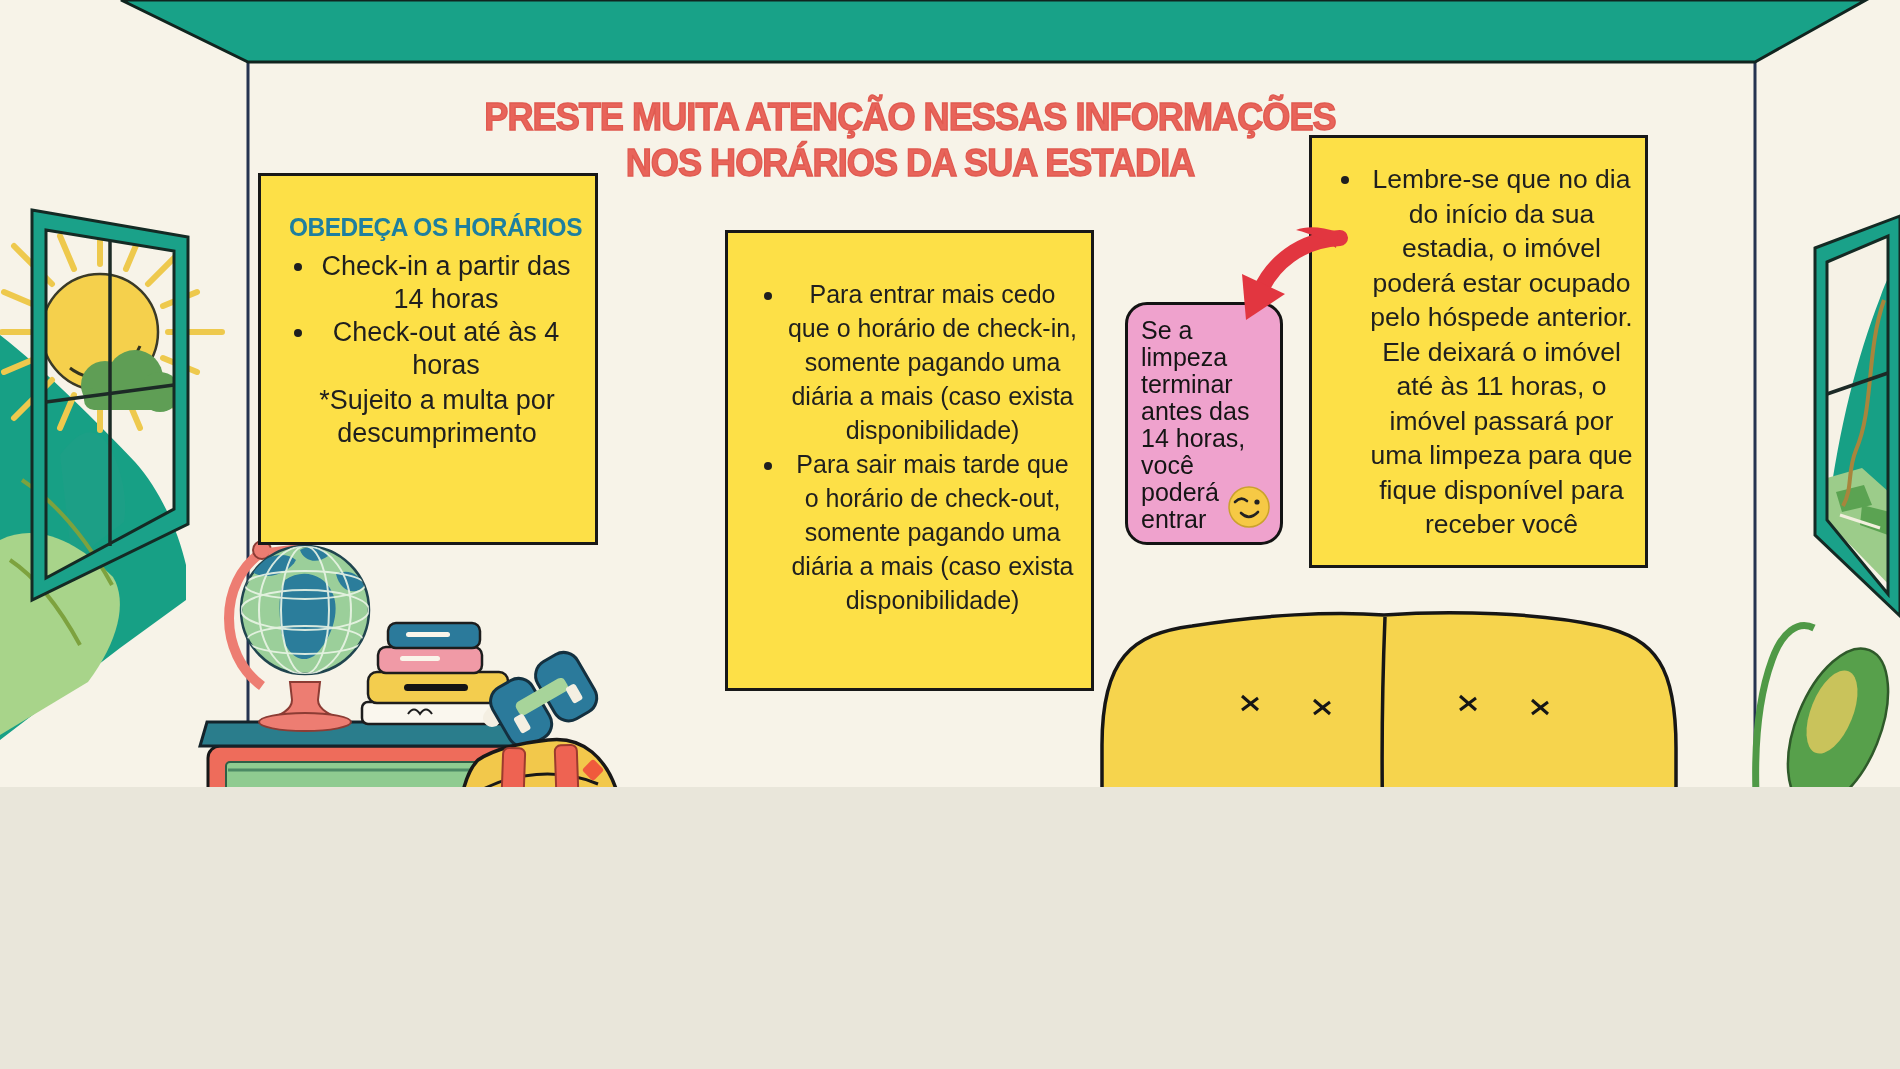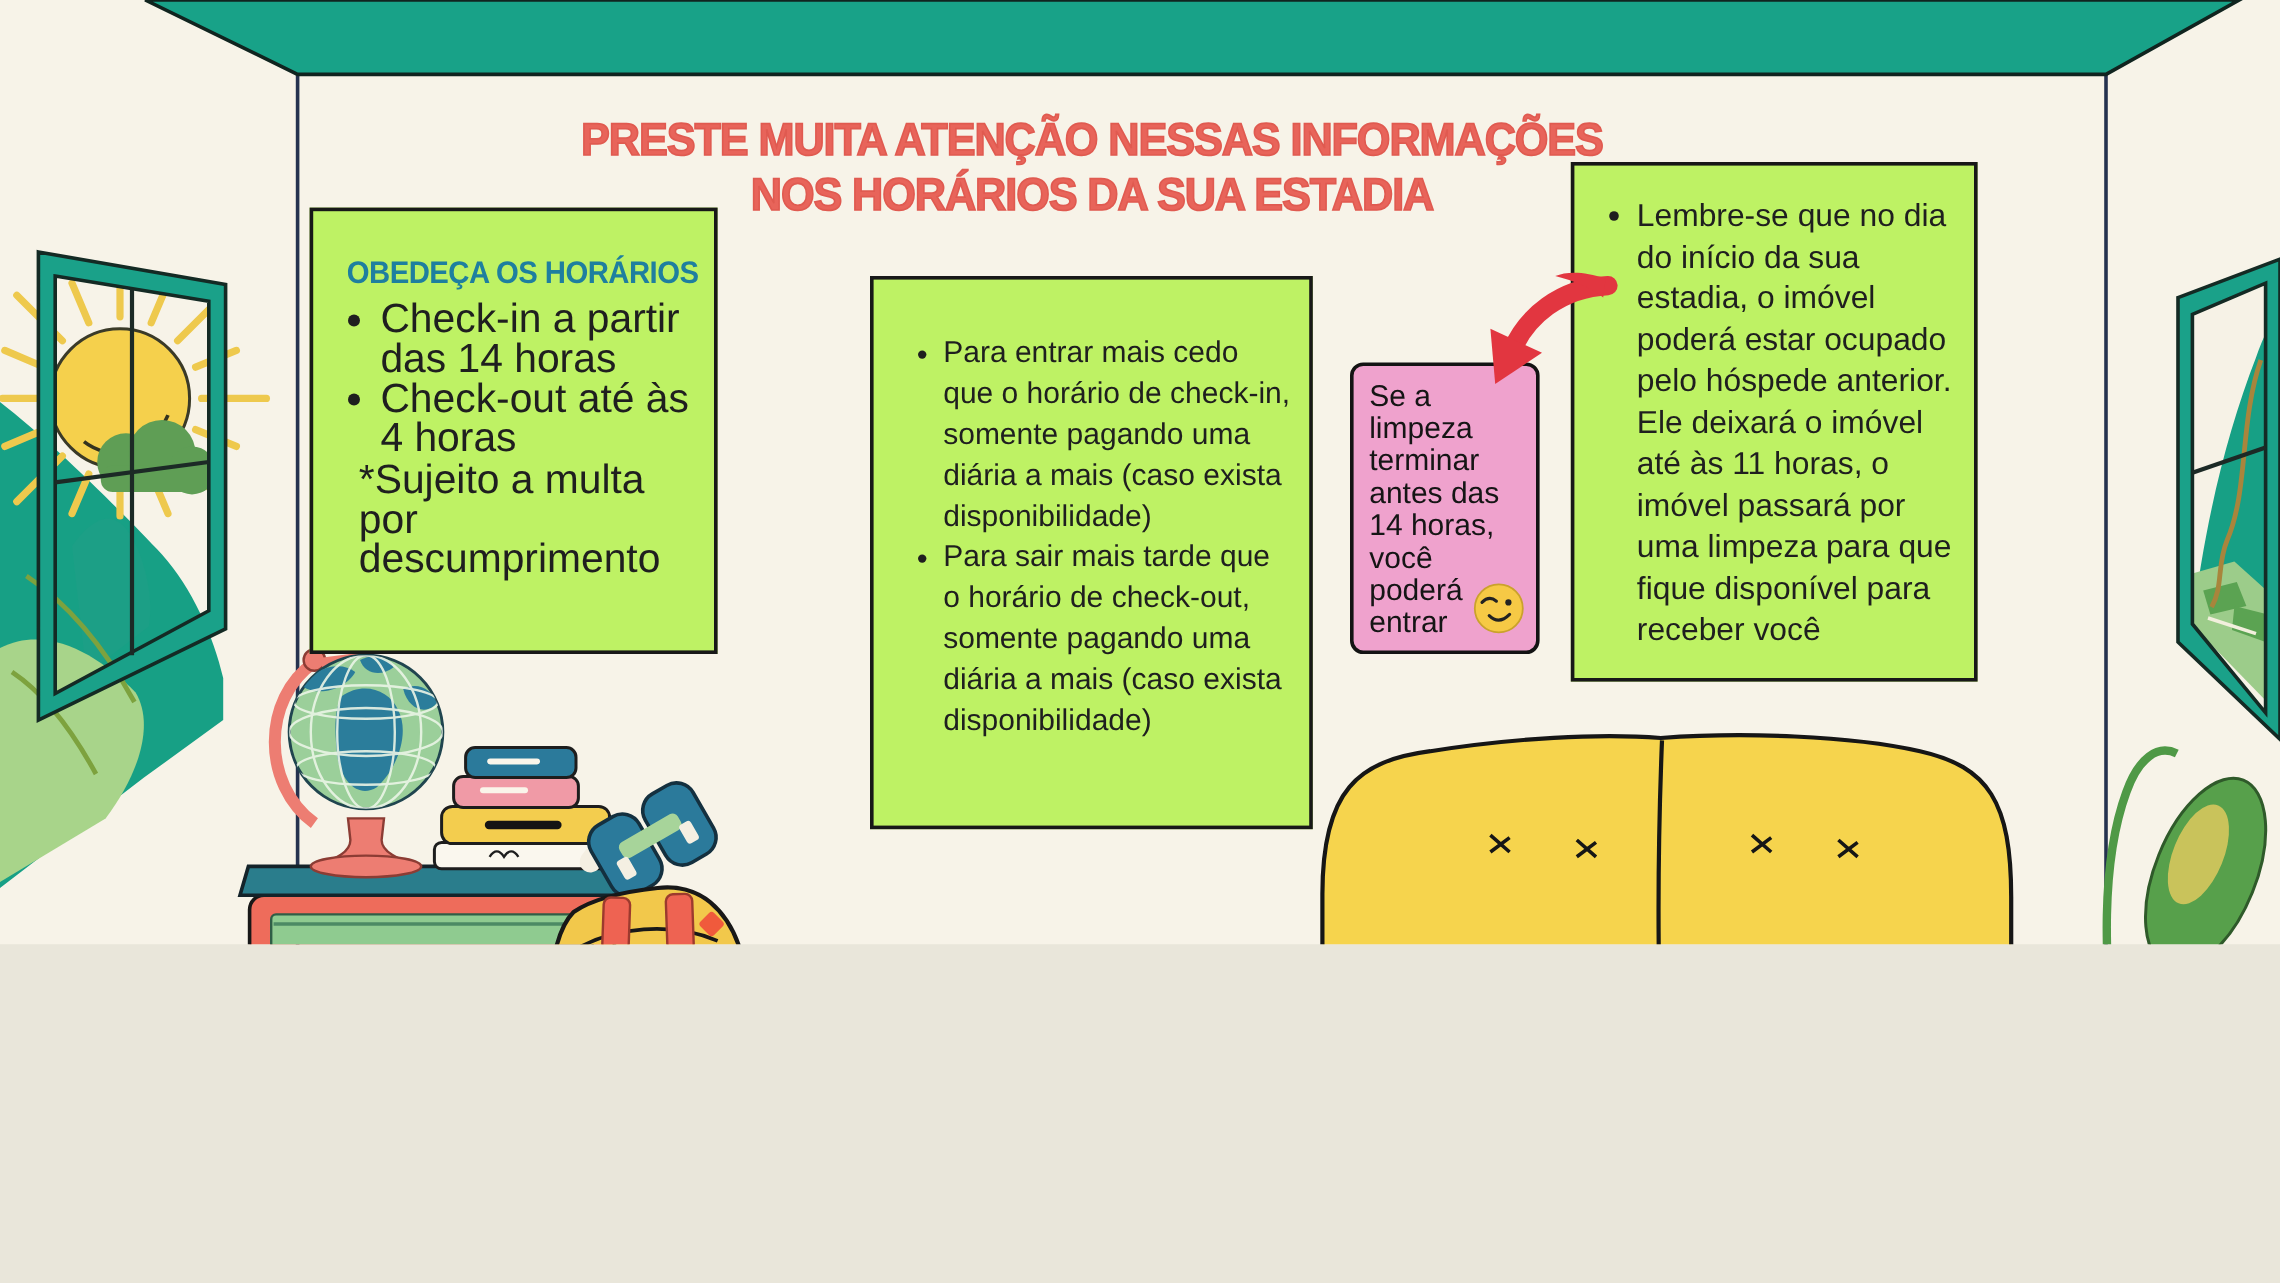--- a/index.html
+++ b/index.html
@@ -7,46 +7,47 @@
     position:relative;width:1900px;height:787px;overflow:hidden;
     background:#f7f3e8;
     font-family:"Liberation Sans", sans-serif;
     color:#1f1f1f;
   }
   #scene, #arrow-layer{position:absolute;left:0;top:0;width:1900px;height:1069px;}
   #arrow-layer{pointer-events:none;z-index:6;}
 
   .txt-box{
     position:absolute;z-index:4;
-    background:#bef264;
+    background:#fde047;
     border:3.5px solid #181818;
     box-sizing:border-box;
+    text-align:center;
   }
   #title{
     position:absolute;z-index:4;left:410px;top:94px;width:1000px;
     text-align:center;color:#e8645a;font-weight:700;
     font-size:38px;line-height:46px;letter-spacing:-1px;
     transform:scaleX(.95);transform-origin:center top;
     -webkit-text-stroke:1.4px #e05a50;
   }
   #schedule-box{left:258px;top:173px;width:340px;height:372px;padding:30px 20px 0 26px;}
   #schedule-box h2{
     margin:6px 0 8px 2px;font-size:26px;line-height:30px;color:#1e7f9f;
     letter-spacing:-.5px;transform:scaleX(.94);transform-origin:left center;
     white-space:nowrap;font-weight:700;
   }
   .txt-box ul{margin:0;padding:0 0 0 30px;list-style:disc;}
   .txt-box li{margin:0;padding:0;}
-  #schedule-box ul, #schedule-box .note{font-size:34px;line-height:33px;}
+  #schedule-box ul, #schedule-box .note{font-size:27px;line-height:33px;}
   #schedule-box .note{margin:2px 0 0 12px;}
   #extra-box{left:725px;top:230px;width:369px;height:461px;padding:44px 12px 0 28px;font-size:25px;line-height:34px;}
   #reminder-box{left:1309px;top:135px;width:339px;height:433px;padding:24px 6px 0 22px;font-size:26.5px;line-height:34.5px;}
   #cleaning-bubble{
     position:absolute;z-index:4;left:1125px;top:302px;width:158px;height:243px;
-    background:#efa2cd;border:3.5px solid #131313;border-radius:11px;
+    background:#efa2cd;border:3.5px solid #131313;border-radius:22px;
     box-sizing:border-box;padding:12px 10px 16px 13px;
     font-size:25px;line-height:27px;color:#151515;
   }
   #cleaning-bubble .face{position:absolute;right:9px;bottom:13px;width:44px;height:44px;}
 </style>
 </head>
 <body>
 
 <div id="stage">
 

